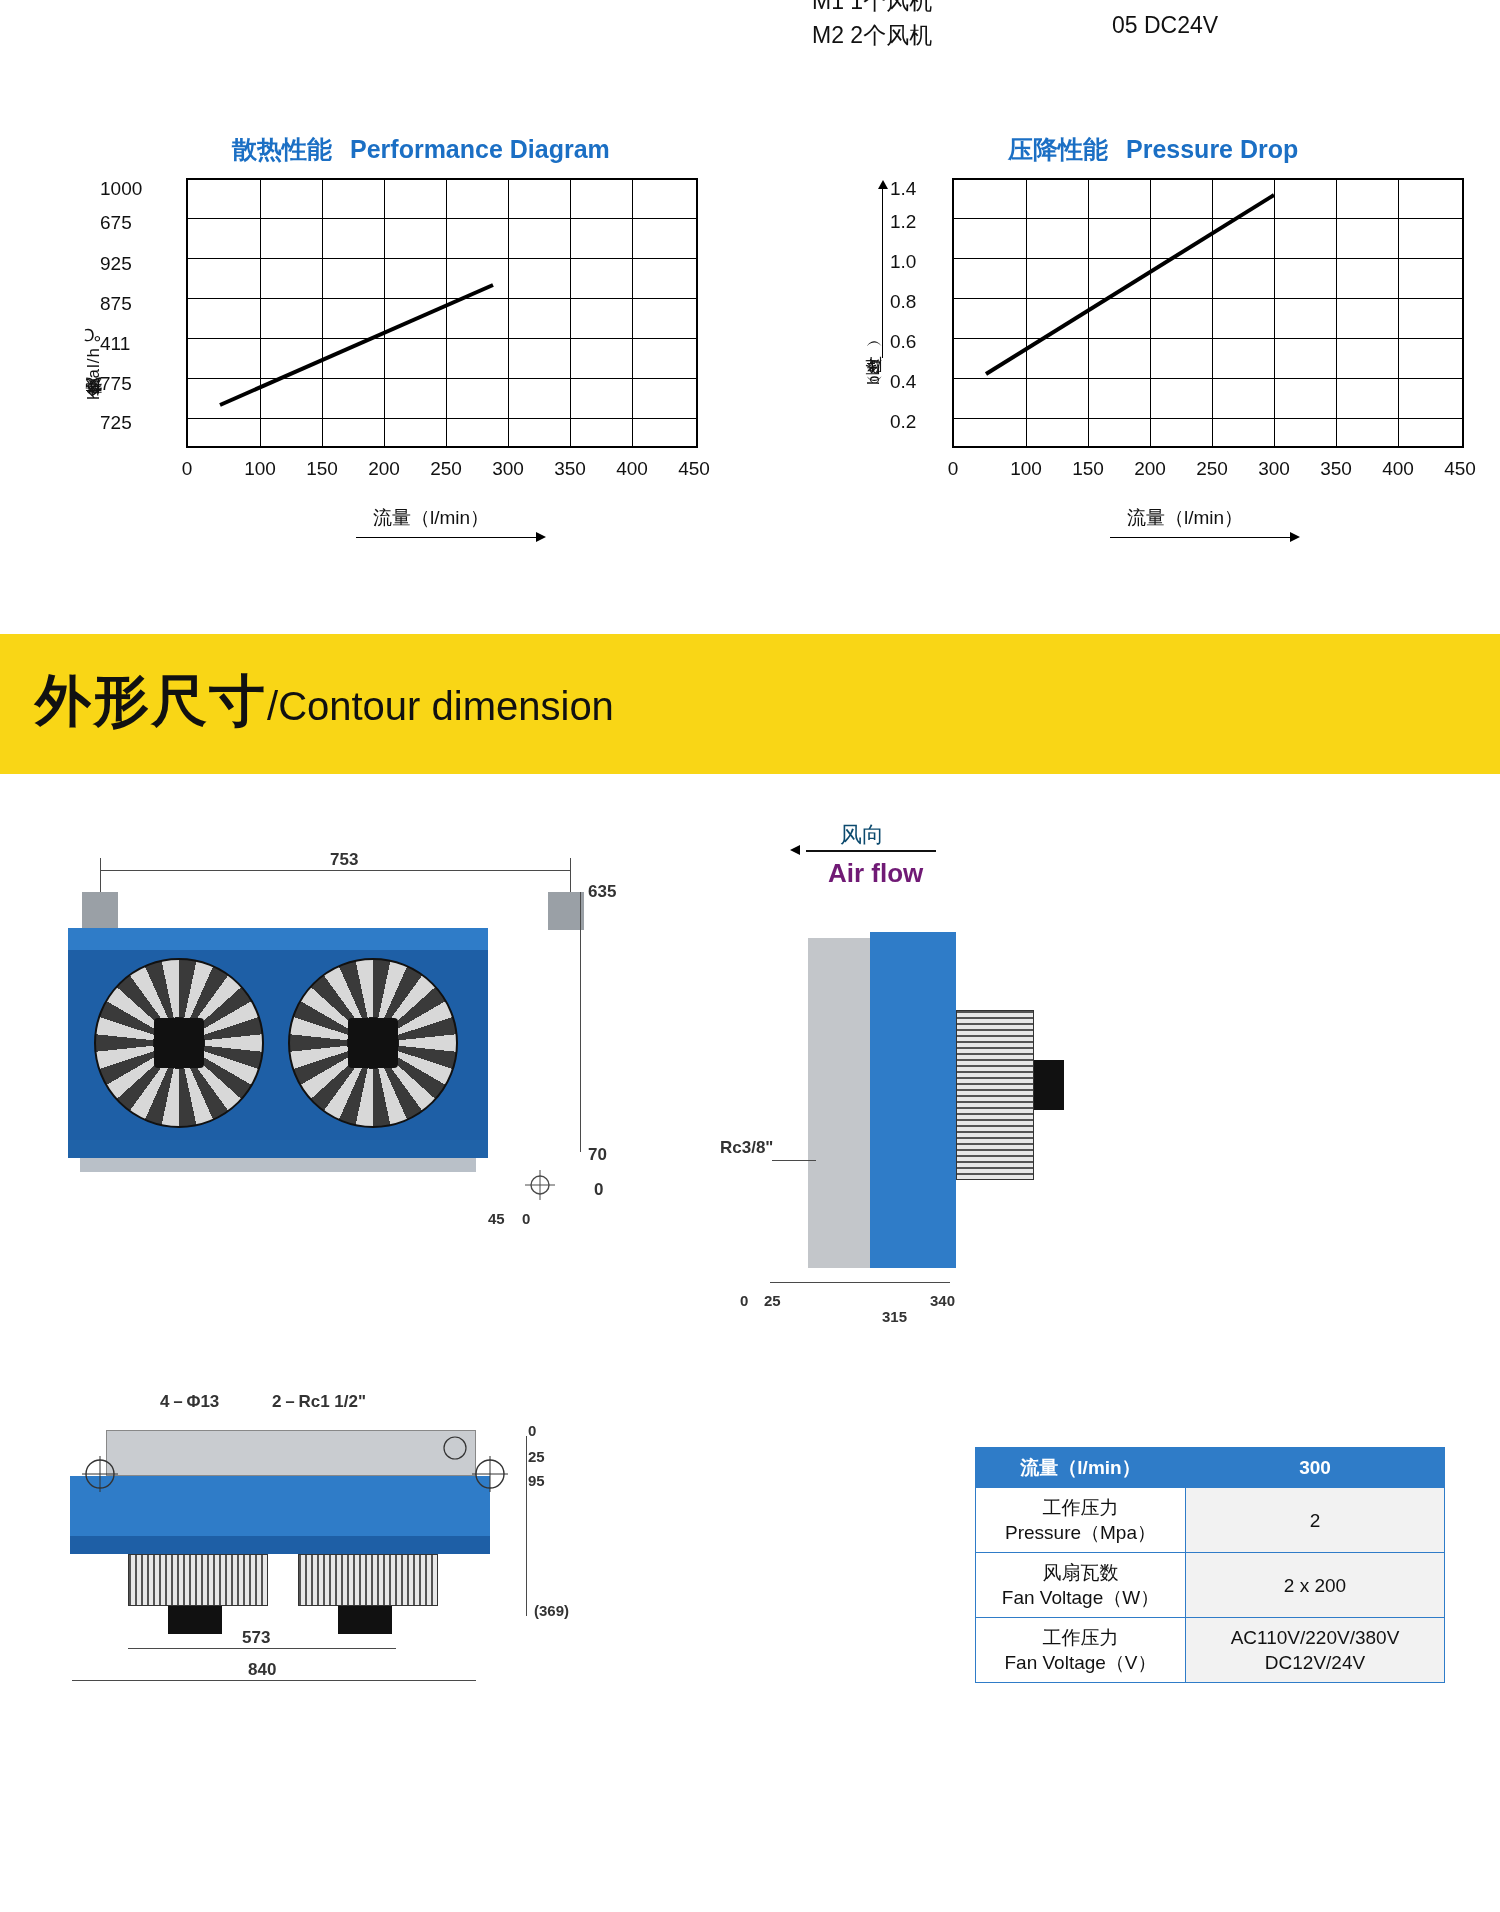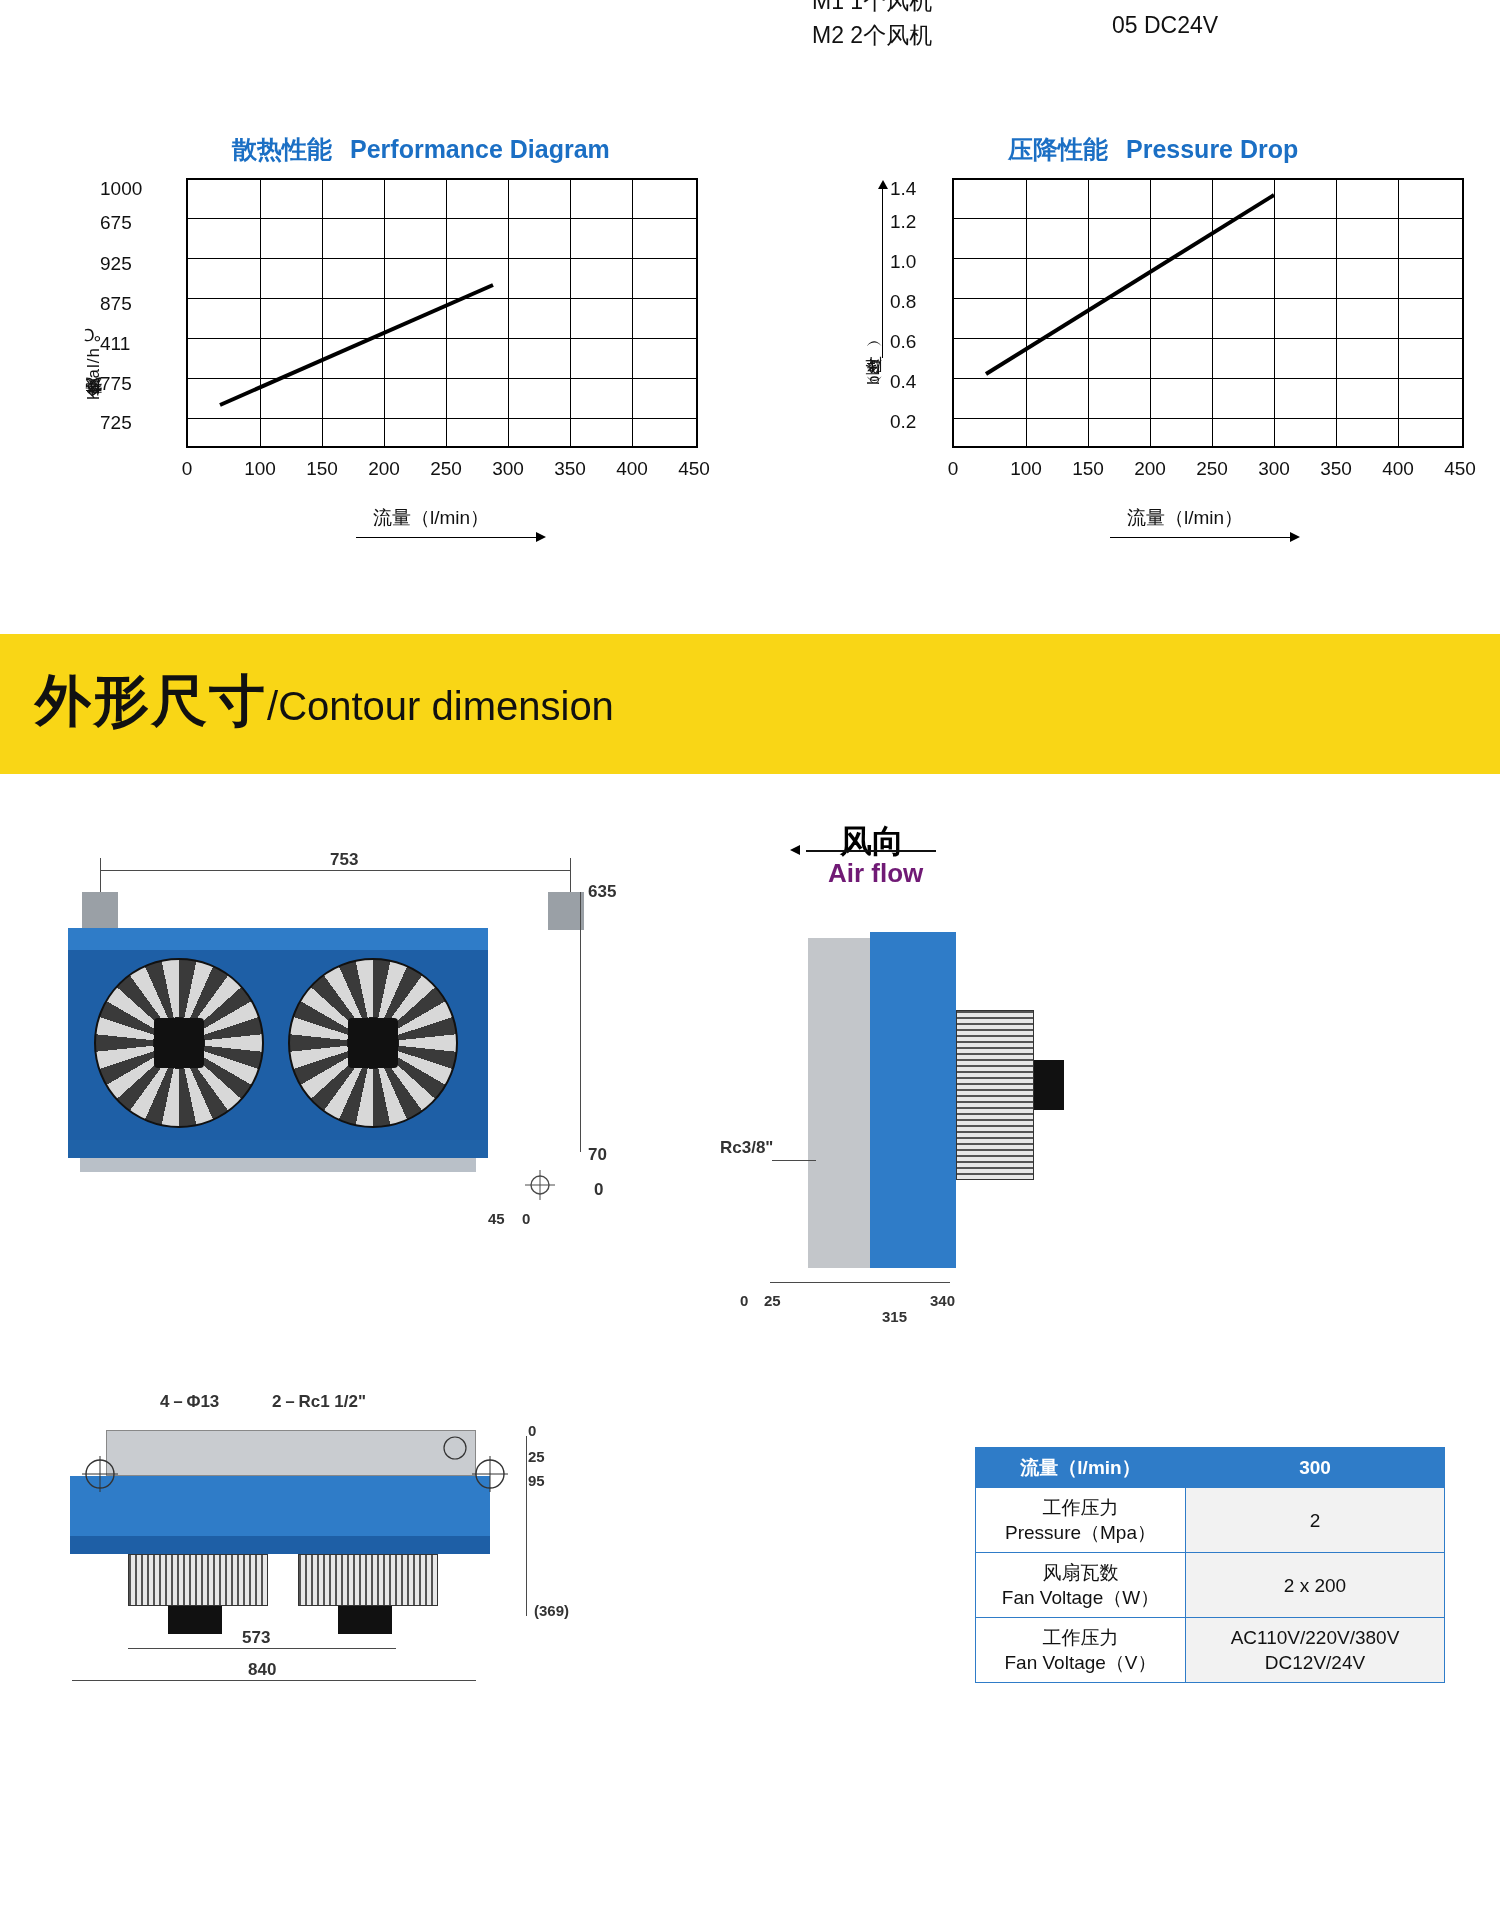--- a/index.html
+++ b/index.html
@@ -224,21 +224,21 @@
   <div class="dim-text sm" style="left:428px; top:370px;">45</div>
   <div class="dim-text sm" style="left:462px; top:370px;">0</div>
   <svg width="80" height="70" style="position:absolute; left:455px; top:320px;">
     <circle cx="25" cy="25" r="9" fill="none" stroke="#4a4a4a" stroke-width="1.4"></circle>
     <line x1="10" y1="25" x2="40" y2="25" stroke="#4a4a4a" stroke-width="1"></line>
     <line x1="25" y1="10" x2="25" y2="40" stroke="#4a4a4a" stroke-width="1"></line>
   </svg>
 </div>
 
 <div class="abs" style="left:750px; top:820px; width:400px; height:560px;">
-  <div class="dim-text" style="left:90px; top:0px; font-size:32px; font-weight:bold; color:#000000;">风向</div>
+  <div class="dim-text" style="left:90px; top:0px; font-size:22px; font-weight:normal; color:#0c4a6e;">风向</div>
   <div class="dim-text" style="left:78px; top:38px; font-size:26px; font-weight:bold; color:#701a75;">Air flow</div>
   <div class="dimline" style="left:56px; top:30px; width:130px; background:#111; height:2px;"></div>
   <div class="arrow-head" style="left:40px; top:25px; transform:rotate(180deg);"></div>
 
   <div class="body-grey" style="left:58px; top:118px; width:62px; height:330px; background:#c3c6ca;"></div>
   <div class="body-blue" style="left:120px; top:112px; width:86px; height:336px; background:#2f7cc8;"></div>
 
   <div class="abs" style="left:206px; top:190px; width:78px; height:170px; background:repeating-linear-gradient(#555 0 2px, #e8e8e8 2px 6px); border:1px solid #333;"></div>
   <div class="abs" style="left:284px; top:240px; width:30px; height:50px; background:#111;"></div>
 

